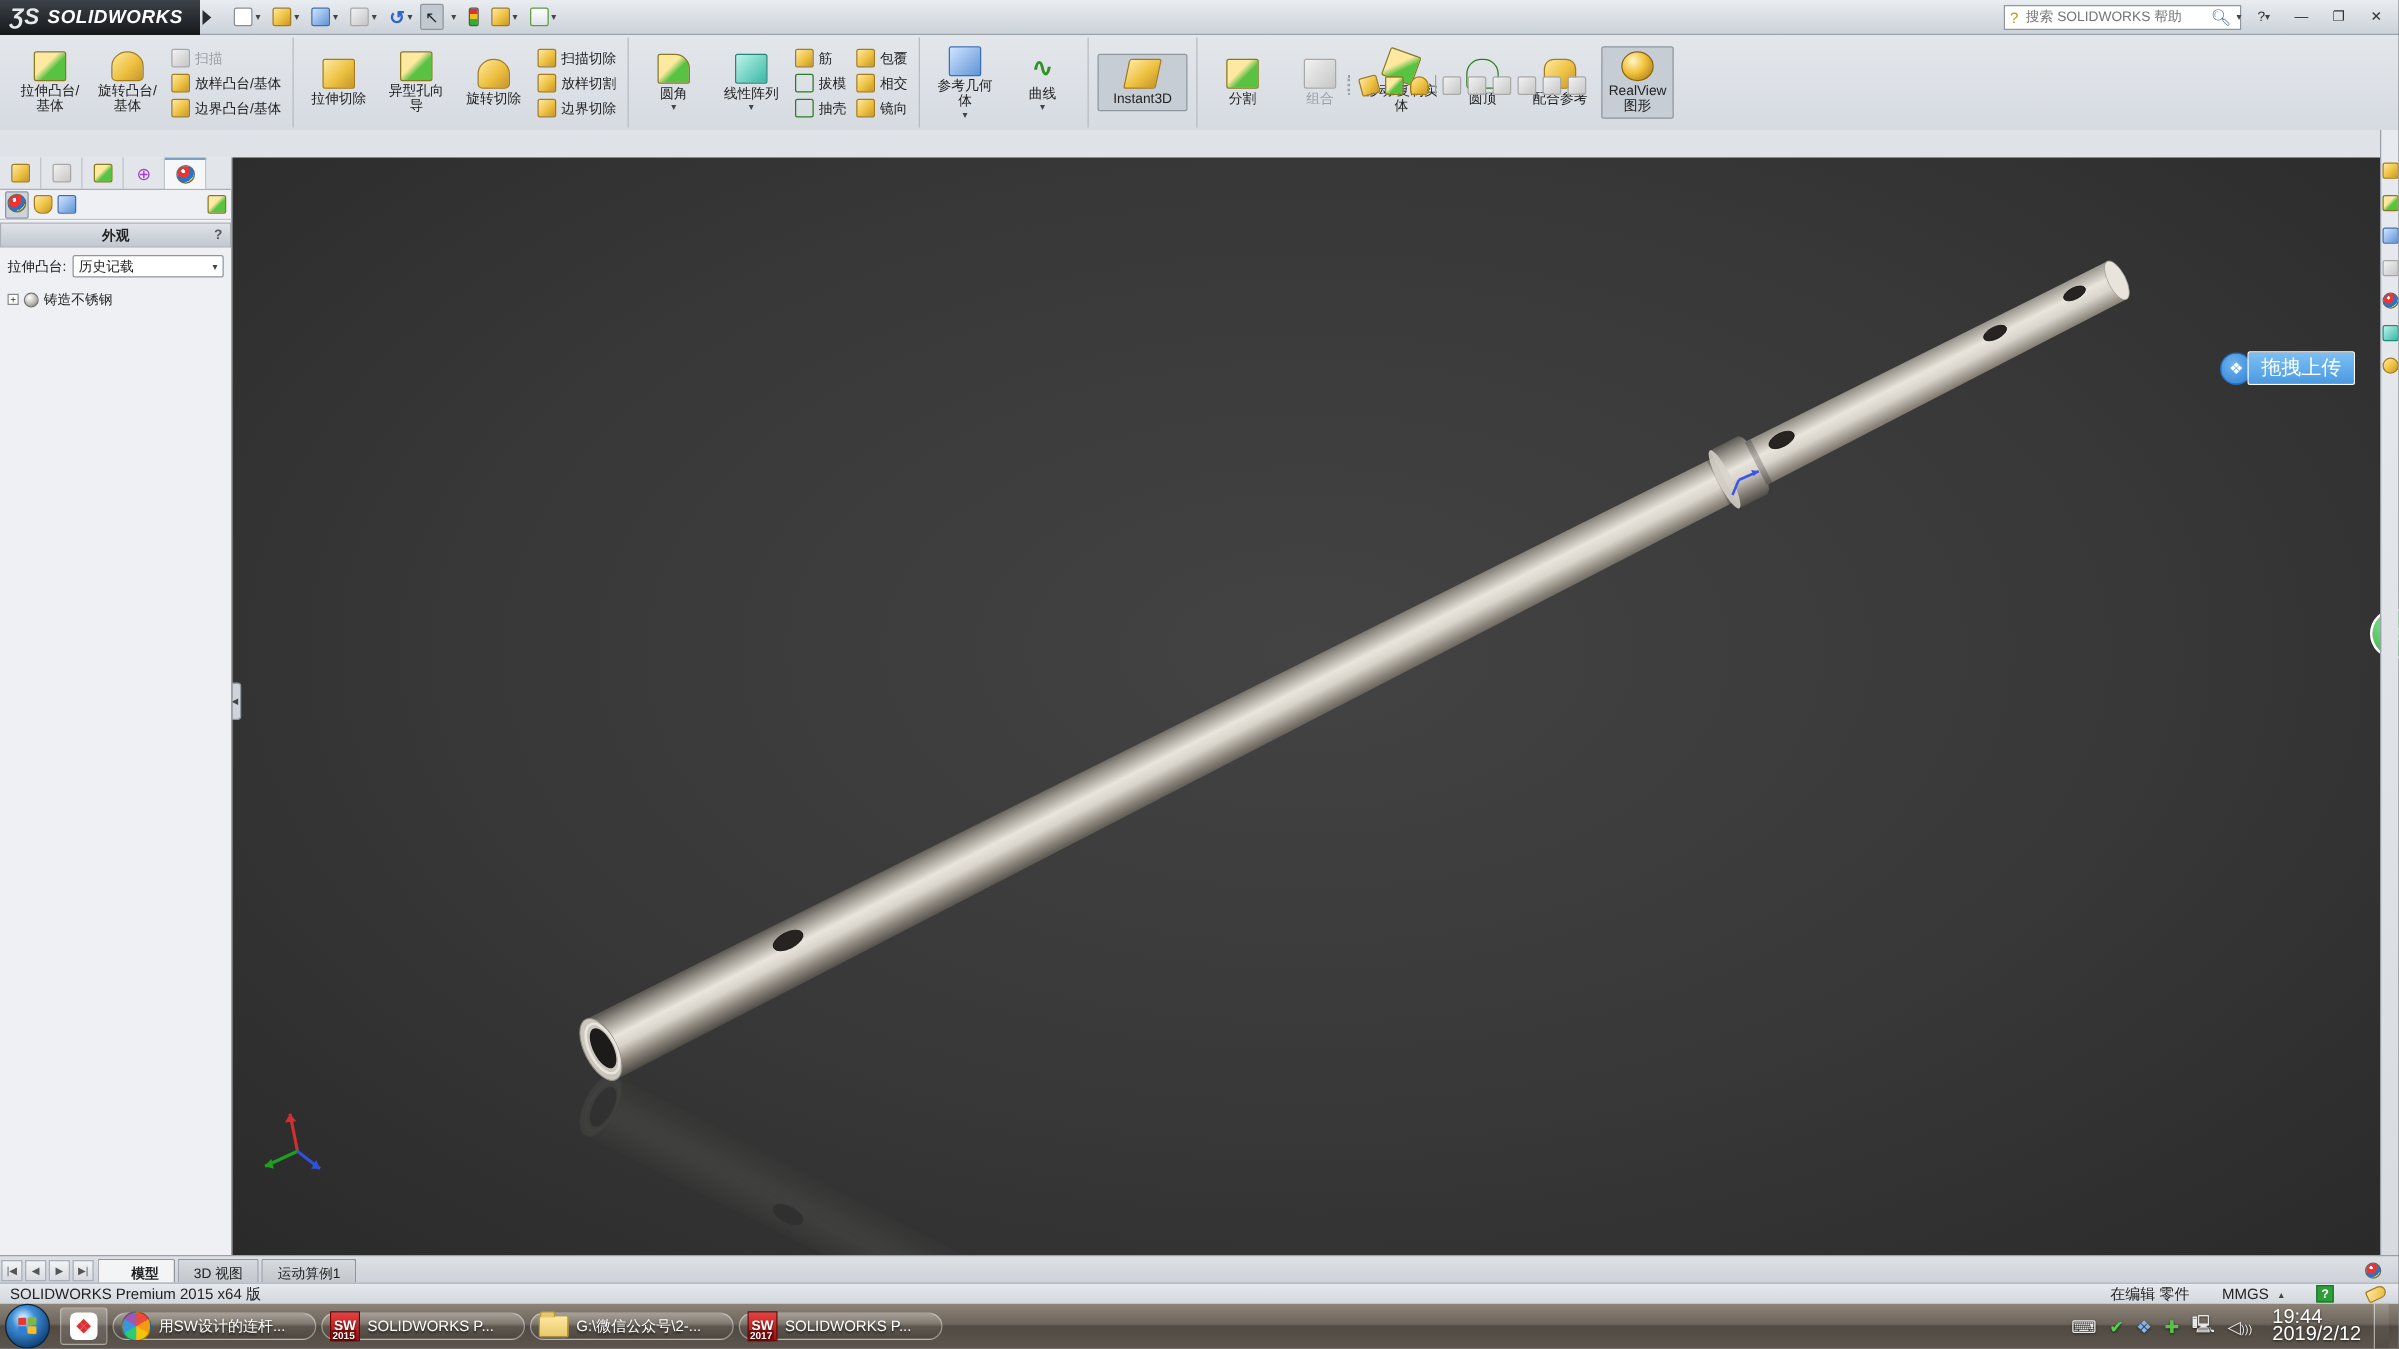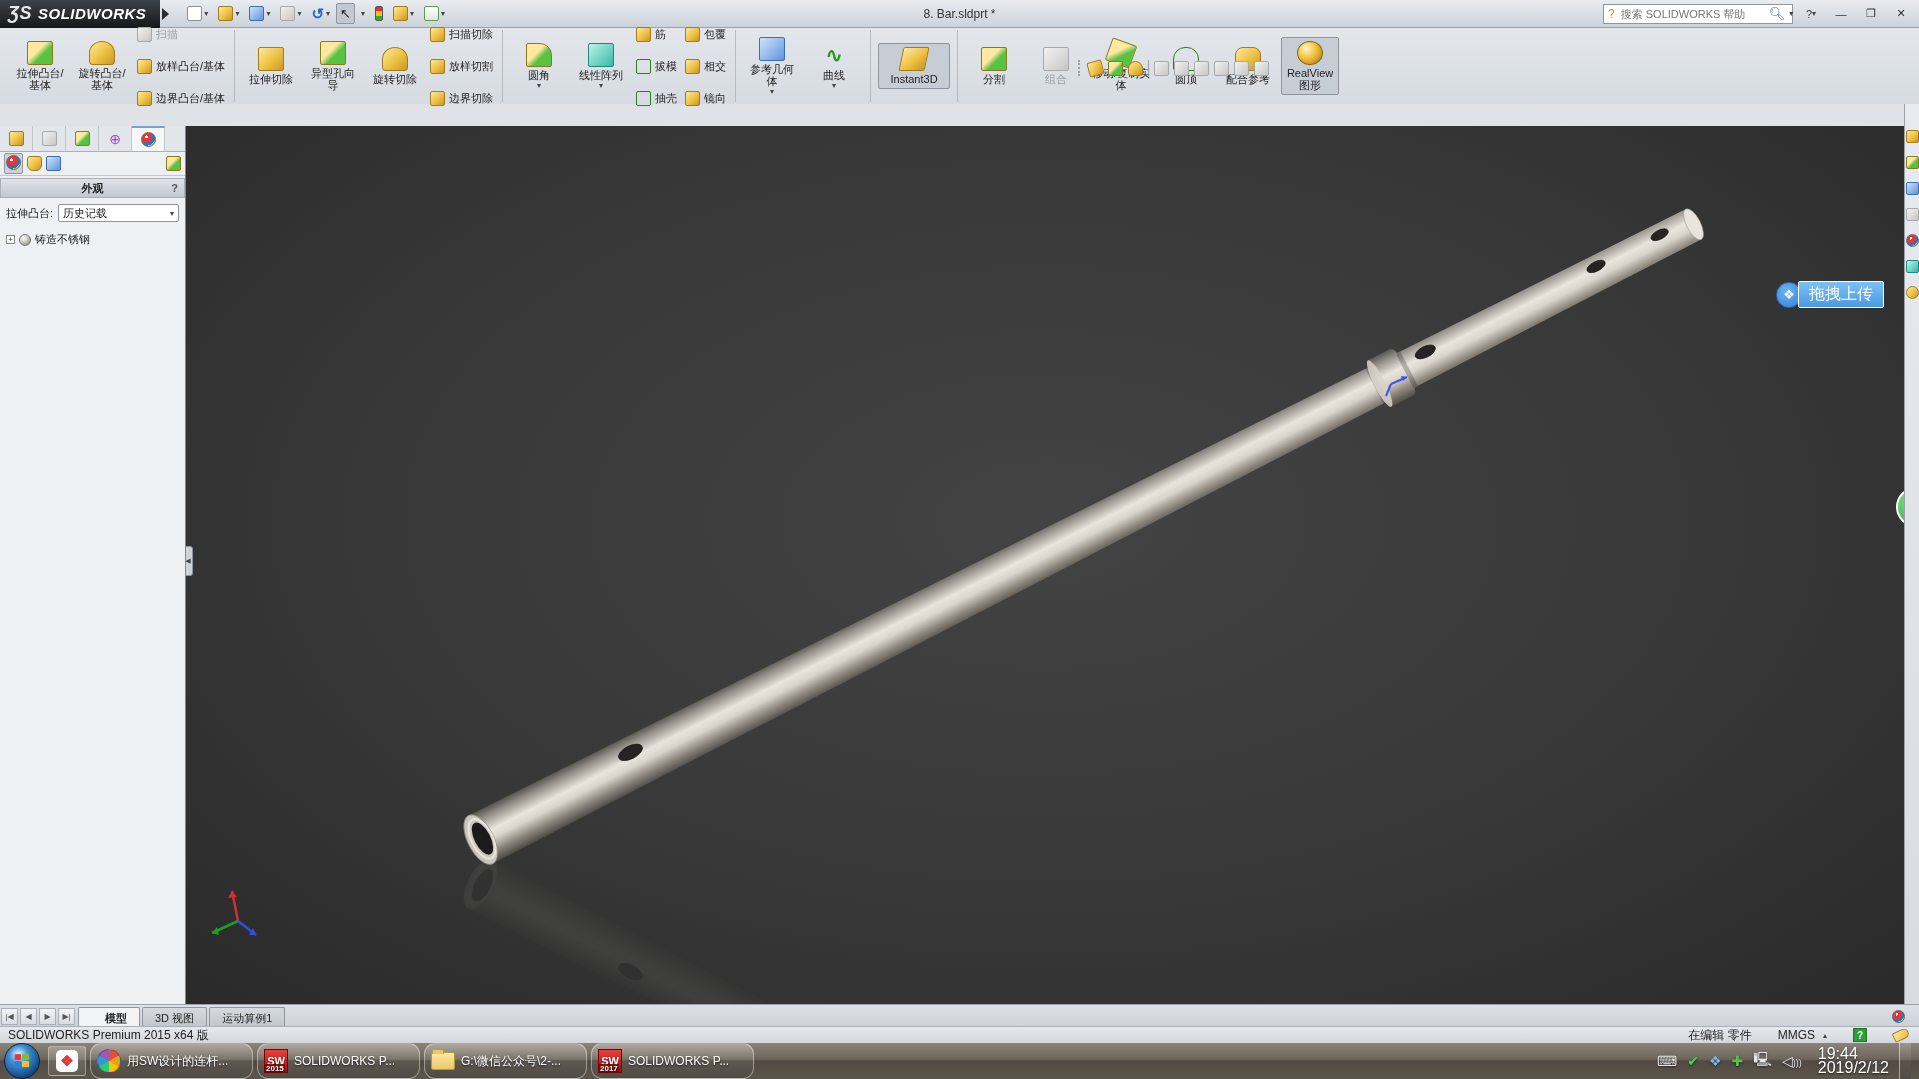--- a/index.html
+++ b/index.html
@@ -33,21 +33,21 @@
   .ball{border-radius:50%;background:radial-gradient(circle at 35% 30%,#fff 0 12%,#e33 13% 45%,#27c 46% 70%,#fc0 71% 85%,#292 86%);border:1px solid #666;}
   .goldball{border-radius:50%;background:radial-gradient(circle at 35% 30%,#fff6c8,#f1c23a 45%,#9c6f10);border:1px solid #8a650e;}
 
   
   .ribbon{position:absolute;left:0;top:28px;width:1919px;height:76px;background:linear-gradient(#e3e7ec,#d6dbe1);display:flex;align-items:stretch;padding:2px 0 2px 4px;}
   .rgroup{display:flex;align-items:center;gap:4px;padding:0 7px;border-right:1px solid #b6bcc3;}
   .bb{display:flex;flex-direction:column;align-items:center;justify-content:flex-start;width:58px;padding:3px 1px;border:1px solid transparent;border-radius:2px;text-align:center;}
   .bb .bl{margin-top:2px;line-height:12px;}
   .bb.pressed{background:#c7cdd5;border-color:#8f969e;}
   .bb.disabled .bl{color:#9aa0a7;}
-  .scol{display:flex;flex-direction:column;justify-content:center;gap:15px;}
+  .scol{display:flex;flex-direction:column;justify-content:center;gap:3px;}
   .sb{display:flex;align-items:center;gap:4px;height:17px;padding:0 2px;}
   .sb.disabled{color:#9aa0a7;}
   .minitools{position:absolute;left:1078px;top:32px;display:flex;align-items:center;gap:5px;border-left:2px dotted #9aa1a8;padding-left:8px;}
 
   
   .tabstrip{position:absolute;left:0;top:104px;width:1919px;height:22px;background:#33363a;}
   .tabstrip .graypart{position:absolute;left:0;top:0;height:22px;width:430px;background:linear-gradient(#d4d9df,#c3c9d0);}
   .ctab{position:relative;float:left;height:19px;margin-top:2px;padding:2px 10px 0;border:1px solid #9aa1a8;border-bottom:none;background:linear-gradient(#cfd4da,#bfc5cc);margin-left:3px;font-size:11px;color:#222;border-radius:2px 2px 0 0;}
   .ctab.active{background:#e9edf1;font-weight:bold;}
 
@@ -91,21 +91,21 @@
   .qmark{width:14px;height:14px;background:#2f9e3a;color:#fff;font-weight:bold;font-size:10px;display:flex;align-items:center;justify-content:center;border:1px solid #1d7326;}
   .tag{width:16px;height:10px;background:linear-gradient(135deg,#ffe9a0,#e8b93a);border:1px solid #a47c1e;border-radius:2px 5px 5px 2px;transform:rotate(-25deg);}
 
   
   .taskbar{position:absolute;left:0;top:1043px;width:1919px;height:36px;background:linear-gradient(#8d8478 0%,#6d655b 45%,#514a42 50%,#5d564d 100%);display:flex;align-items:center;}
   .orb{width:36px;height:36px;border-radius:50%;margin-left:4px;background:radial-gradient(circle at 40% 32%,#bfe3ff 0 8%,#3f8fd6 30%,#11457e 75%,#0a2c52);border:1px solid #123;display:flex;align-items:center;justify-content:center;}
   .winflag{width:16px;height:14px;display:grid;grid-template-columns:7px 7px;grid-template-rows:6px 6px;gap:1px;transform:perspective(40px) rotateY(-14deg);}
   .winflag span{border-radius:1px;}
   .tb-appicon{width:38px;height:30px;margin-left:8px;border:1px solid rgba(255,255,255,.35);border-radius:3px;background:linear-gradient(rgba(255,255,255,.25),rgba(255,255,255,.06));display:flex;align-items:center;justify-content:center;}
   .knot{width:22px;height:22px;border-radius:5px;background:#fff;color:#d33;display:flex;align-items:center;justify-content:center;font-size:15px;font-weight:bold;}
-  .taskbtn{width:163px;height:36px;margin-left:4px;border:1px solid rgba(255,255,255,.4);border-radius:11px;background:linear-gradient(rgba(255,255,255,.30),rgba(255,255,255,.08) 50%,rgba(0,0,0,.12));display:flex;align-items:center;gap:6px;padding:0 6px;color:#fff;text-shadow:0 1px 2px rgba(0,0,0,.7);font-size:12px;}
+  .taskbtn{width:163px;height:22px;margin-left:4px;border:1px solid rgba(255,255,255,.4);border-radius:11px;background:linear-gradient(rgba(255,255,255,.30),rgba(255,255,255,.08) 50%,rgba(0,0,0,.12));display:flex;align-items:center;gap:6px;padding:0 6px;color:#fff;text-shadow:0 1px 2px rgba(0,0,0,.7);font-size:12px;}
   .taskbtn .lbl{white-space:nowrap;overflow:hidden;}
   .swbox{position:relative;width:24px;height:24px;background:linear-gradient(#e84040,#a01010);border:1px solid #700;color:#fff;font-weight:bold;font-size:11px;display:flex;align-items:center;justify-content:center;}
   .swbox .yr{position:absolute;left:0;bottom:-1px;font-size:8px;font-weight:bold;color:#fff;background:rgba(120,10,10,.9);padding:0 1px;}
   .pinwheel{width:24px;height:24px;border-radius:50%;background:conic-gradient(#e84c3d 0 60deg,#f39c12 60deg 120deg,#f1c40f 120deg 180deg,#2ecc71 180deg 240deg,#3498db 240deg 300deg,#9b59b6 300deg 360deg);border:1px solid rgba(0,0,0,.3);}
   .folder{width:24px;height:18px;background:linear-gradient(#ffe9a0,#e8c86a);border:1px solid #b89a3e;border-radius:2px;position:relative;}
   .folder::before{content:"";position:absolute;left:0;top:-4px;width:10px;height:4px;background:#e8c86a;border:1px solid #b89a3e;border-bottom:none;border-radius:2px 2px 0 0;}
   .tray{margin-left:auto;display:flex;align-items:center;gap:10px;padding-right:8px;color:#fff;}
   .trayic{font-size:14px;color:#e8e8e8;text-shadow:0 1px 2px rgba(0,0,0,.6);}
   .clock{text-align:left;font-size:16px;color:#fff;text-shadow:0 1px 2px rgba(0,0,0,.7);line-height:14px;padding-left:6px;}
   .showdesk{width:12px;height:36px;border-left:1px solid rgba(255,255,255,.5);background:linear-gradient(rgba(255,255,255,.15),rgba(0,0,0,.1));}
@@ -155,21 +155,20 @@
         </span>
       <span class="qabtn">
           <span class="i i16 gold"></span>
           <span class="car">▾</span>
         </span>
       <span class="qabtn">
           <span class="i i16" style="background:linear-gradient(#fff,#dfe4e9);border:1px solid #5c9e46;"></span>
           <span class="car">▾</span>
         </span>
     </div>
-    <div class="title-text">8. Bar.sldprt *</div>
     <div class="tb-right">
       <div class="searchbox">
         <span style="color:#c8960c;font-size:12px;">?</span>
         <input placeholder="搜索 SOLIDWORKS 帮助" style="">
         <span style="color:#4a6ea8;font-size:13px;">🔍︎</span>
         <span class="car">▾</span>
       </div>
       <span class="winbtn">
           <span>?</span>
           <span class="car">▾</span>

